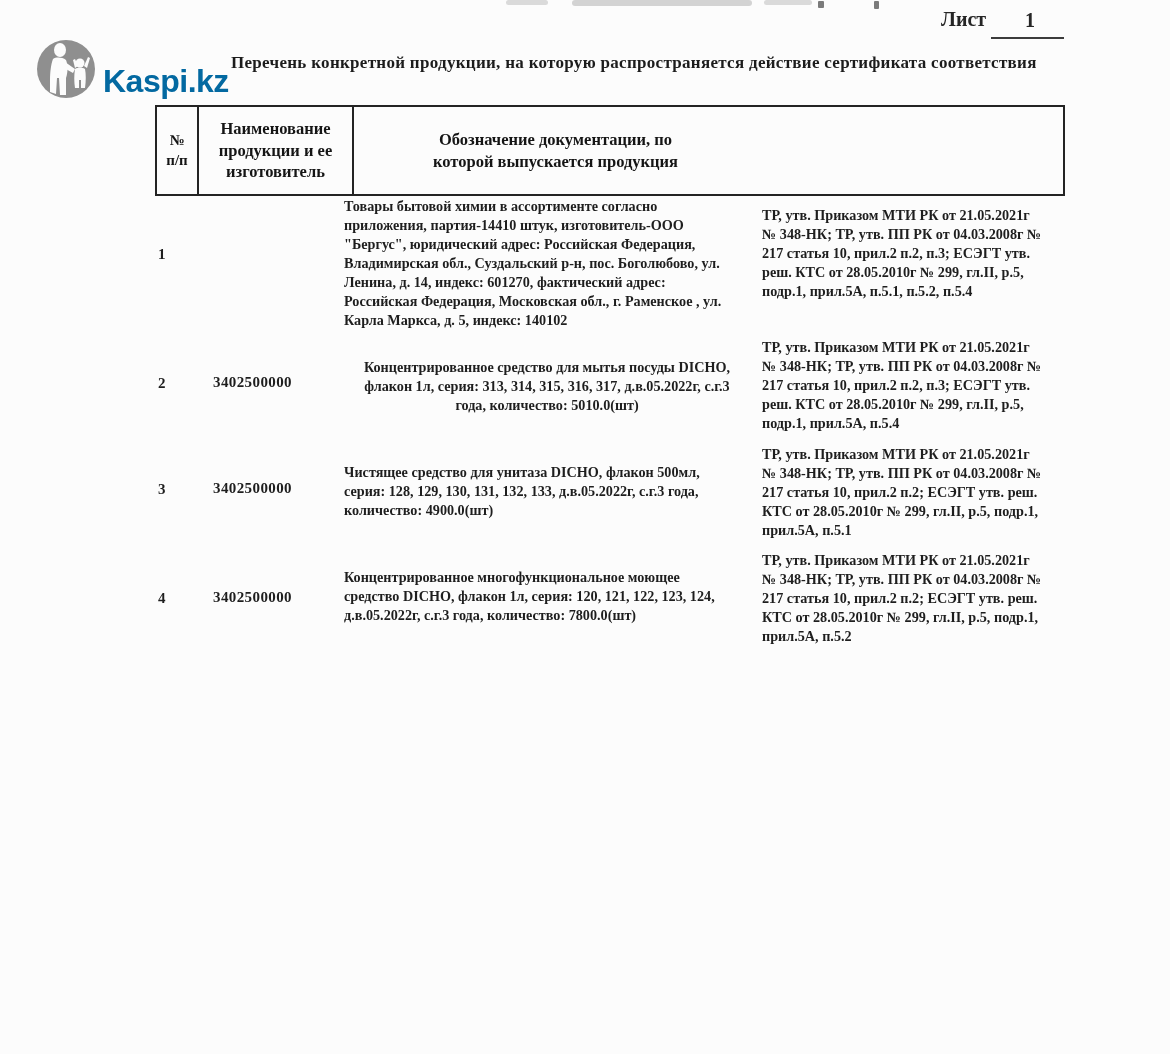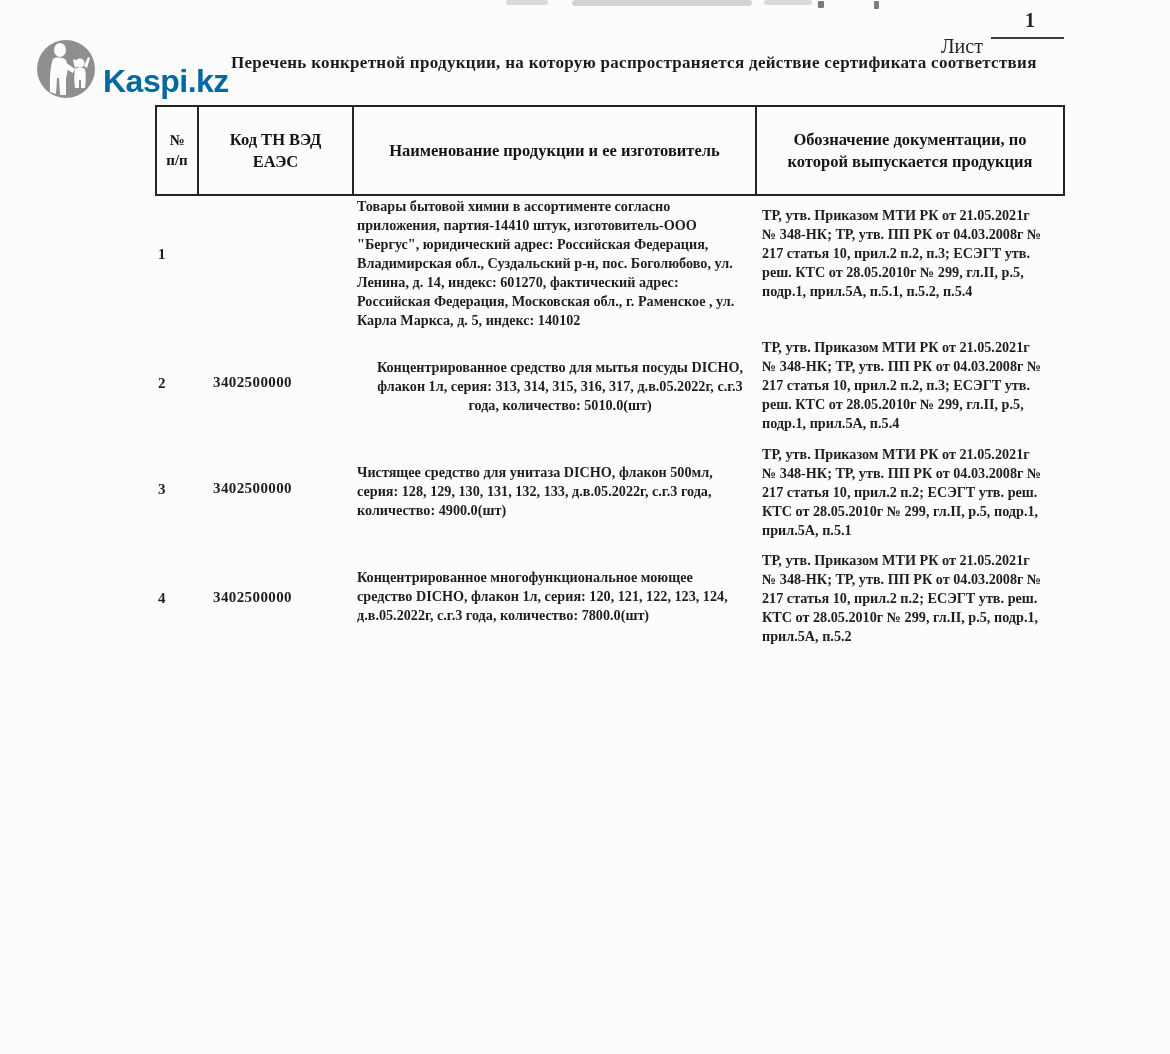--- a/index.html
+++ b/index.html
@@ -7,21 +7,21 @@
     width:1170px;height:1054px;position:relative;overflow:hidden;
     background:#fcfcfc;
     font-family:"Liberation Serif", serif;
     color:#1f1f1f;
   }
   
   .artifact{position:absolute;background:#dadada;border-radius:3px;}
   .speck{position:absolute;background:#5a5a5a;opacity:.8;border-radius:1px;}
 
   
-  .sheet-label{position:absolute;left:941px;top:8px;font-size:20px;font-weight:400;color:#262626;margin-top:27px;}
+  .sheet-label{position:absolute;left:941px;top:8px;font-size:20px;font-weight:700;color:#262626;}
   .sheet-number{position:absolute;left:1000px;top:9px;width:60px;text-align:center;font-size:20px;font-weight:600;color:#262626;}
   .sheet-underline{position:absolute;left:991px;top:37px;width:73px;height:2px;background:#3c3c3c;}
 
   
   .logo{position:absolute;left:35px;top:38px;width:62px;height:62px;}
   .brand-text{
     position:absolute;left:103px;top:47px;
     font-family:"Liberation Sans", sans-serif;
     font-size:32px;font-weight:bold;letter-spacing:-0.5px;
     color:#0369a1;
@@ -50,21 +50,21 @@
   .th:last-child{border-right:none;}
   .th.num{font-size:15px;}
 
   
   .cell{
     position:absolute;white-space:pre-line;
     font-size:14.2px;font-weight:600;line-height:19px;color:#1e1e1e;
   }
   .cell.idx{font-size:15px;}
   .cell.code{font-size:15px;letter-spacing:0.4px;}
-  .col-product{left:357px;width:406px;}
+  .col-product{left:344px;width:406px;}
   .col-docs{left:762px;width:306px;}
   .col-num{left:158px;width:30px;}
   .col-code{left:213px;width:110px;}
 </style>
 </head>
 <body>
 
 <div class="artifact" style="left:506px;top:0;width:42px;height:5px;"></div>
 <div class="artifact" style="left:572px;top:0;width:180px;height:6px;background:#d3d3d3;"></div>
 <div class="artifact" style="left:764px;top:0;width:48px;height:5px;"></div>
@@ -89,22 +89,20 @@
     <path d="M40,31 C39,37 39,44 40,50 L44,50 L44,42 L46,42 L46,50 L50,50 C51,43 51,36 50,31 C47,29 43,29 40,31 Z" fill="#fcfcfc"></path>
   </svg>
 </div>
 <div class="brand-text">Kaspi.kz</div>
 
 <div class="doc-title">Перечень конкретной продукции, на которую распространяется действие сертификата соответствия</div>
 
 <div class="thead">
   <div class="th num">№
 п/п</div>
-  <div class="th">Код ТН ВЭД
-ЕАЭС</div>
   <div class="th">Наименование продукции и ее изготовитель</div>
   <div class="th">Обозначение документации, по
 которой выпускается продукция</div>
 </div>
 
 <div class="cell idx col-num" style="top:245px;">1</div>
 <div class="cell col-product" style="top:197px;">Товары бытовой химии в ассортименте согласно
 приложения, партия-14410 штук, изготовитель-ООО
 "Бергус", юридический адрес: Российская Федерация,
 Владимирская обл., Суздальский р-н, пос. Боголюбово, ул.

